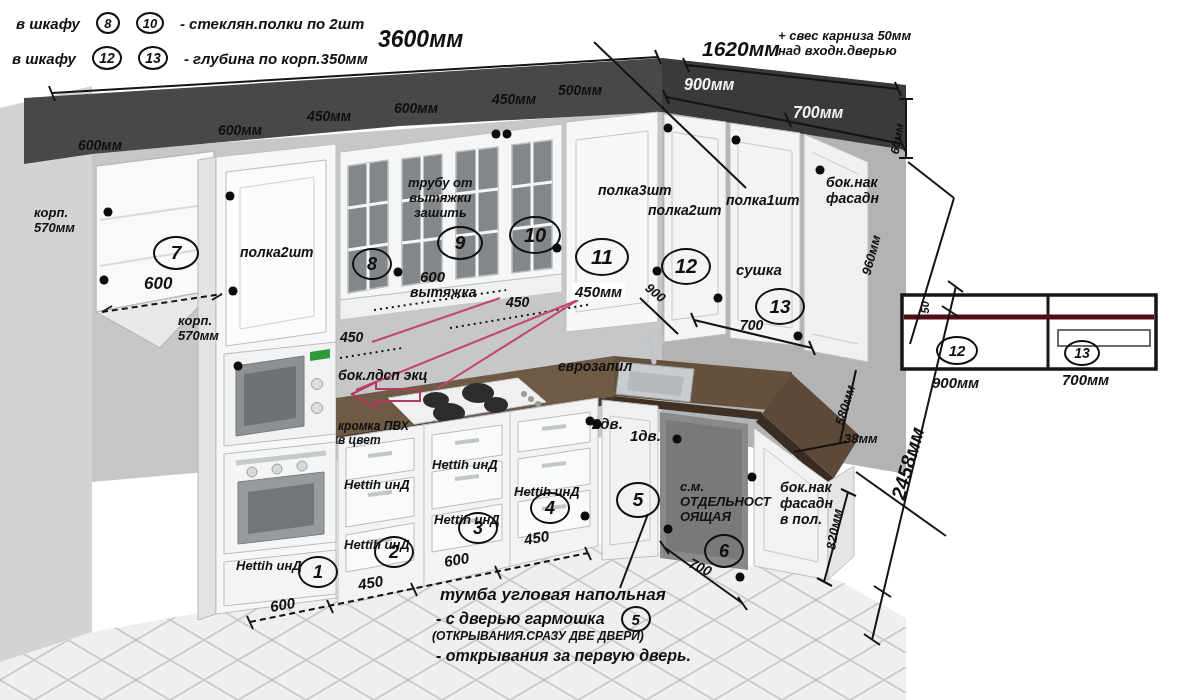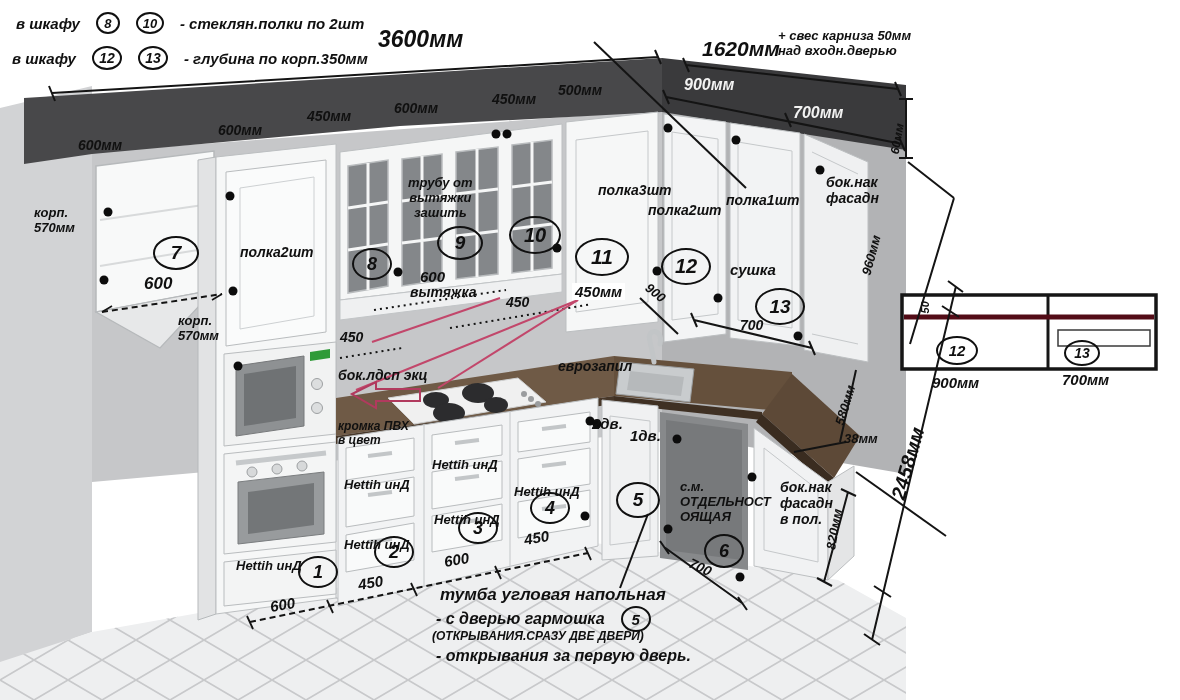--- a/index.html
+++ b/index.html
@@ -264,21 +264,21 @@
   <div class="co" style="left:352px;top:248px;width:40px;height:32px;font-size:18px;">8</div>
   <div class="co" style="left:437px;top:226px;width:46px;height:34px;font-size:19px;">9</div>
   <div class="co" style="left:509px;top:216px;width:52px;height:38px;font-size:20px;">10</div>
   <div class="lb" style="left:598px;top:183px;font-size:14px;">полка3шт</div>
   <div class="co" style="left:575px;top:238px;width:54px;height:38px;font-size:21px;">11</div>
   <div class="lb" style="left:648px;top:203px;font-size:14px;">полка2шт</div>
   <div class="lb" style="left:726px;top:193px;font-size:14px;">полка1шт</div>
   <div class="lb pre" style="left:826px;top:175px;font-size:14px;">бок.нак
 фасадн</div>
   <div class="co" style="left:661px;top:248px;width:50px;height:37px;font-size:20px;">12</div>
-  <div class="lb" style="left:730px;top:261px;font-size:15px;">сушка</div>
+  <div class="lb" style="left:730px;top:261px;font-size:15px;padding-left:6px;">сушка</div>
   <div class="co" style="left:755px;top:288px;width:50px;height:37px;font-size:19px;">13</div>
 
   <div class="lb" style="left:420px;top:268px;font-size:15px;">600</div>
   <div class="lb" style="left:410px;top:285px;font-size:14px;">вытяжка</div>
   <div class="lb hl" style="left:572px;top:283px;font-size:15px;">450мм</div>
   <div class="lb rot" style="left:630px;top:286px;width:50px;font-size:13px;transform:rotate(38deg);">900</div>
   <div class="lb" style="left:506px;top:295px;font-size:14px;">450</div>
   <div class="lb" style="left:740px;top:318px;font-size:14px;">700</div>
   <div class="lb rot" style="left:842px;top:248px;width:60px;font-size:13px;transform:rotate(-75deg);">960мм</div>
 

